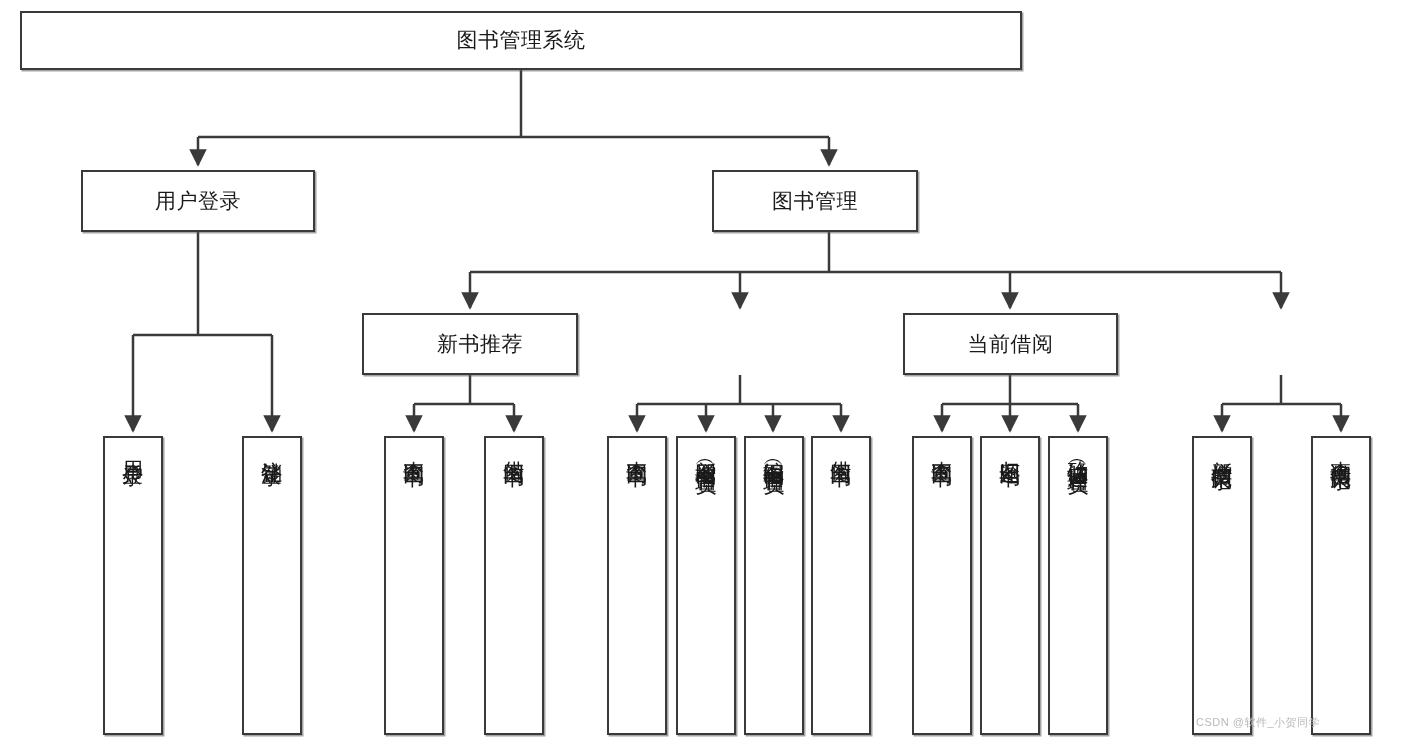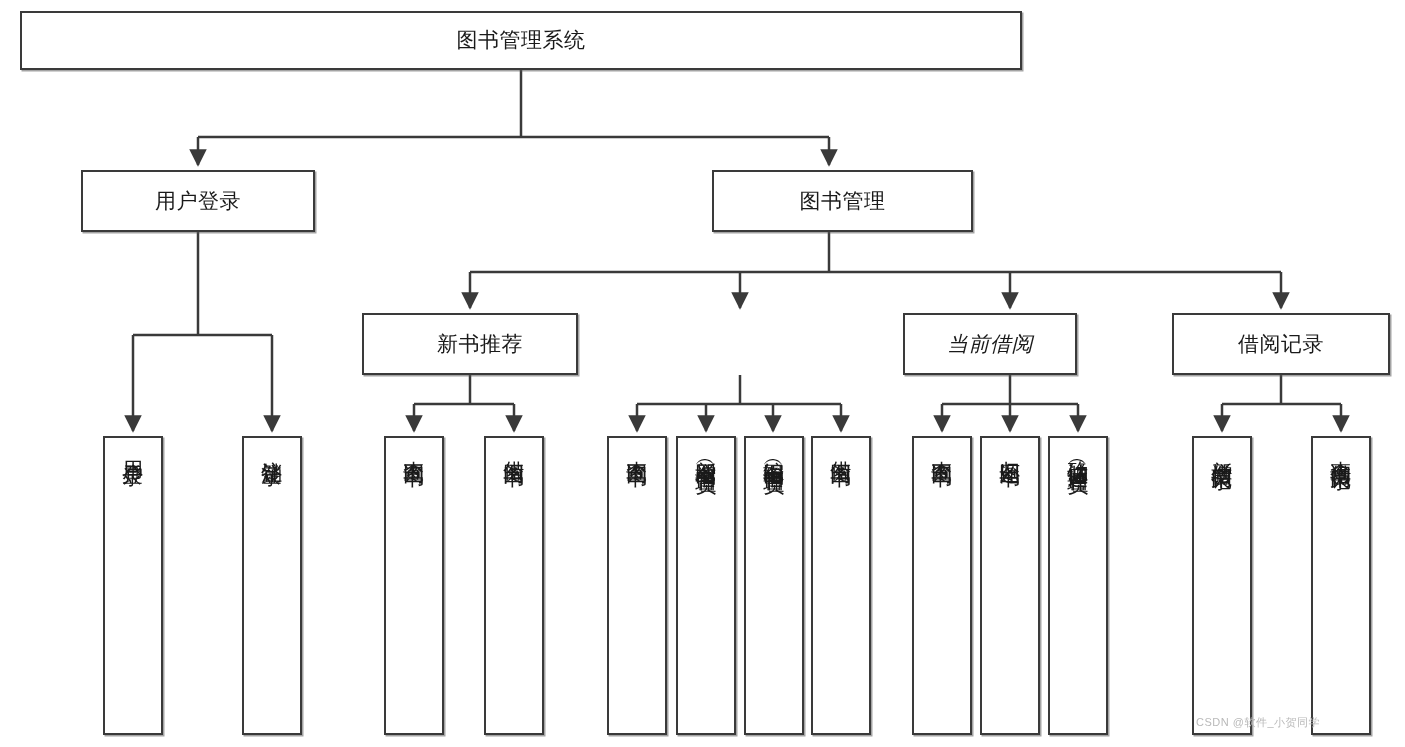--- a/index.html
+++ b/index.html
@@ -125,32 +125,29 @@
     </g>
   </svg>
 
   <div class="node" style="left:20px; top:11px; width:1002px; height:59px;">
     <span class="node-label">图书管理系统</span>
   </div>
 
   <div class="node" style="left:81px; top:170px; width:234px; height:62px;">
     <span class="node-label">用户登录</span>
   </div>
-  <div class="node" style="left:712px; top:170px; width:261px; height:62px;">
+  <div class="node" style="left:712px; top:170px; width:206px; height:62px;">
     <span class="node-label">图书管理</span>
   </div>
 
   <div class="node" style="left:362px; top:313px; width:216px; height:62px;padding-left:20px;">
     <span class="node-label">新书推荐</span>
   </div>
-  <div class="node" style="left:903px; top:313px; width:174px; height:62px;font-style:italic;">
+  <div class="node" style="left:903px; top:313px; width:215px; height:62px;">
     <span class="node-label">当前借阅</span>
-  </div>
-  <div class="node" style="left:1172px; top:313px; width:218px; height:62px;">
-    <span class="node-label">借阅记录</span>
   </div>
 
   <div class="node leaf" style="left:103px; top:436px; width:60px; height:299px;">
     <span class="node-label">用户登录</span>
   </div>
   <div class="node leaf" style="left:242px; top:436px; width:60px; height:299px;">
     <span class="node-label">注销登录</span>
   </div>
 
   <div class="node leaf" style="left:384px; top:436px; width:60px; height:299px;">

